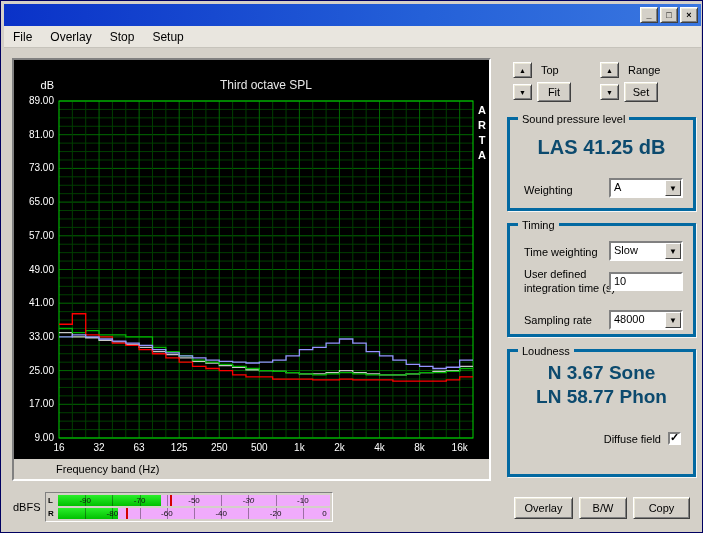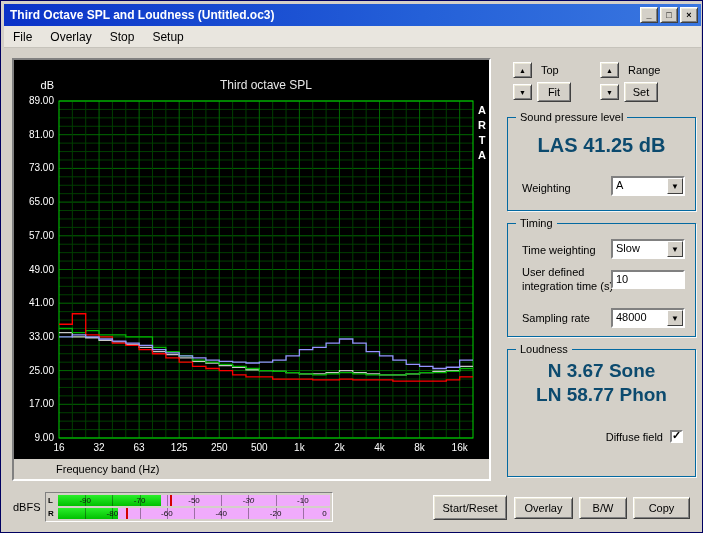--- a/index.html
+++ b/index.html
@@ -49,21 +49,21 @@
     border:1px solid; border-color:#fff #404040 #404040 #fff;
     box-shadow:inset 1px 1px 0 #ece9d8, inset -1px -1px 0 #808080;
     font-size:11px; font-family:"Liberation Sans",sans-serif;
     display:flex; align-items:center; justify-content:center; cursor:default;
   }
   .btn.default{ outline:1px solid #000; }
   .spin{ font-size:7px; }
   .side-label{ position:absolute; font-size:11px; color:#000; }
   
   .group{
-    position:absolute; border:1px solid #0369a1;
+    position:absolute; border:3px solid #0369a1;
     box-shadow:1px 1px 0 rgba(255,255,255,.8);
     padding-left:48px;
   }
   .group .legend{
     position:absolute; top:-7px; left:8px; background:#d4d0c8;
     font-size:11px; padding:0 4px; color:#000;
   }
   .bigval{ position:absolute; left:0; width:100%; text-align:center; font-weight:bold; color:#0c4a6e; }
   
   .combo{
@@ -104,21 +104,20 @@
   .meter-tick{ position:absolute; top:0; bottom:0; width:1px; background:rgba(0,0,0,.35); }
   .meter-num{ position:absolute; top:1px; font-size:8px; color:#111; transform:translateX(-50%); }
   svg text{ font-family:"Liberation Sans", sans-serif; }
 </style>
 </head>
 <body>
 
 <div class="window">
 
   <div class="titlebar">
-    <span class="title">Third Octave SPL and Loudness (Untitled.oc3)</span>
     <div class="win-btns">
       <div class="win-btn">
           <span>_</span>
         </div>
       <div class="win-btn">
           <span>□</span>
         </div>
       <div class="win-btn">
           <span>×</span>
         </div>
@@ -348,23 +347,20 @@
           <div class="meter-peak" style="left: 25%;"></div>
           <span class="meter-num" style="left: 20%;">-80</span>
           <span class="meter-num" style="left: 40%;">-60</span>
           <span class="meter-num" style="left: 60%;">-40</span>
           <span class="meter-num" style="left: 80%;">-20</span>
           <span class="meter-num" style="left: 98%;">0</span>
         </div>
       </div>
     </div>
 
-  <div class="btn" style="left:432px;top:494px;width:74px;height:25px;">
-      <span>Start/Reset</span>
-    </div>
   <div class="btn" style="left:513px;top:496px;width:59px;height:22px;">
       <span>Overlay</span>
     </div>
   <div class="btn" style="left:578px;top:496px;width:48px;height:22px;">
       <span>B/W</span>
     </div>
   <div class="btn" style="left:632px;top:496px;width:57px;height:22px;">
       <span>Copy</span>
     </div>
 

